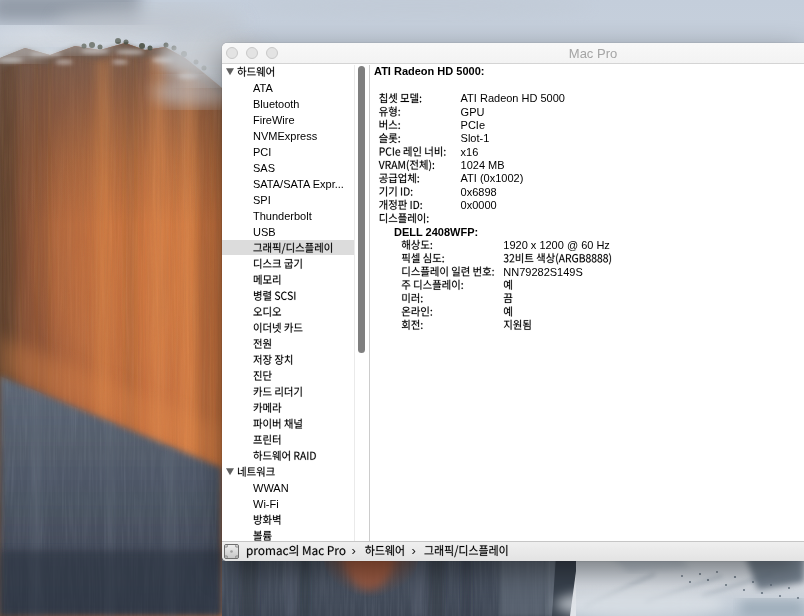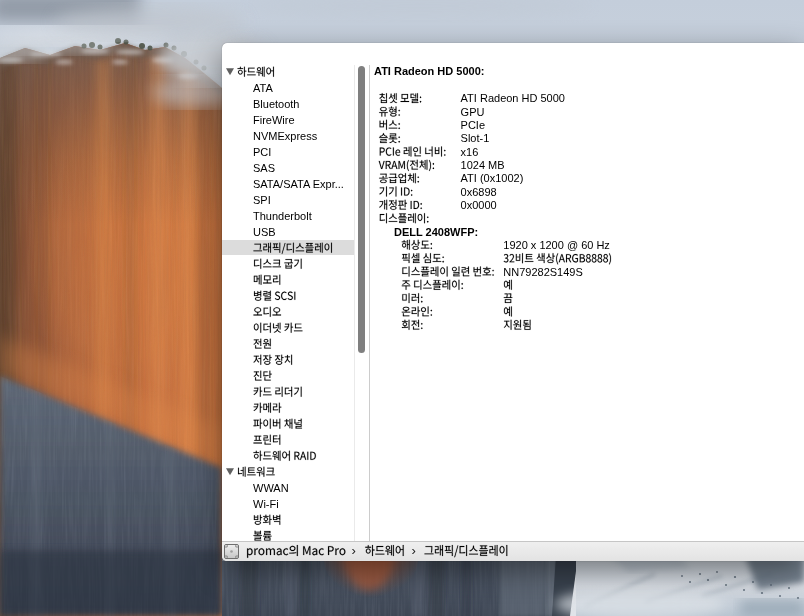--- a/index.html
+++ b/index.html
@@ -224,20 +224,26 @@
         <circle cx="789" cy="588" r="1"></circle>
         <circle cx="798" cy="598" r="1.1"></circle>
   <circle cx="690" cy="582" r="1"></circle>
         <circle cx="682" cy="576" r="0.9"></circle>
  </g>
  <ellipse cx="640" cy="604" rx="85" ry="16" fill="#dde2e7" opacity="0.7" filter="url(#blur6)"></ellipse>
  <rect x="740" y="600" width="64" height="16" fill="#8fa0af" opacity="0.7" filter="url(#blur6)"></rect>
 </g>
 </svg>
 <div id="win">
+  <div id="titlebar">
+    <div class="tl" style="left:3.7px"></div>
+    <div class="tl" style="left:23.9px"></div>
+    <div class="tl" style="left:43.9px"></div>
+    <div id="title">Mac Pro</div>
+  </div>
   <div id="side">
       <div id="sel"></div>
     </div>
   <div id="track">
       <div id="thumb"></div>
     </div>
   <div id="divider"></div>
   <div id="status"></div>
   <svg id="macicon" viewBox="0 0 15 15">
     <defs>

